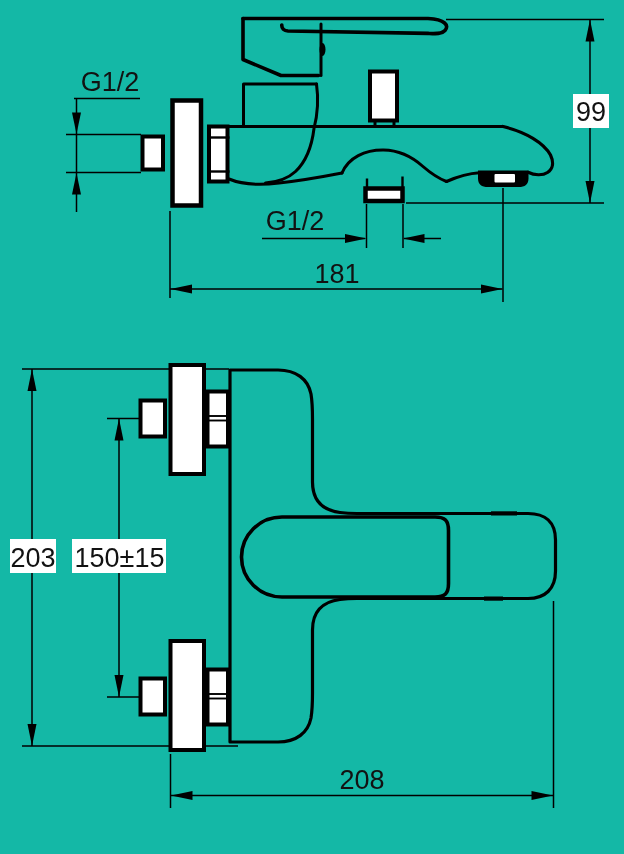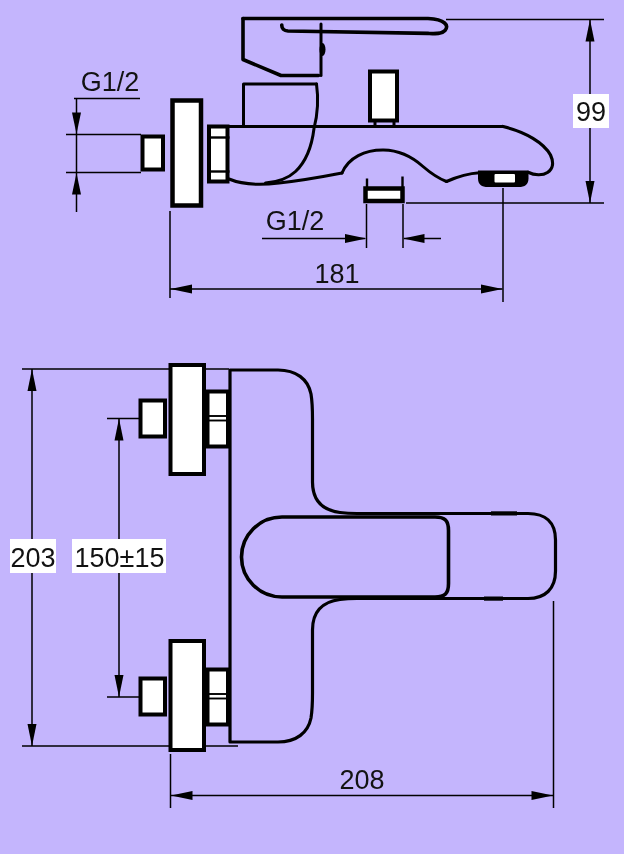--- a/index.html
+++ b/index.html
@@ -1,16 +1,16 @@
 <!DOCTYPE html>
 <html><head>
 <meta charset="utf-8">
 <style>
   html,body{margin:0;padding:0;background:#fff;}
-  #stage{position:relative;width:624px;height:854px;background:#c4b5fd;overflow:hidden;}
+  #stage{position:relative;width:624px;height:854px;background:#14b8a6;overflow:hidden;}
   svg{display:block;}
   .ol   {fill:none;stroke:#000;stroke-width:3.2;stroke-linecap:round;stroke-linejoin:round;}
   .ol36 {fill:none;stroke:#000;stroke-width:3.6;stroke-linecap:round;stroke-linejoin:round;}
   .ol3  {fill:none;stroke:#000;stroke-width:3;stroke-linecap:round;stroke-linejoin:round;}
   .hv   {fill:#fff;stroke:#000;stroke-width:4;stroke-linejoin:miter;}
   .hv45 {fill:#fff;stroke:#000;stroke-width:4.5;stroke-linejoin:miter;}
   .solid{fill:#000;stroke:none;}
   .white{fill:#fff;stroke:none;}
   .dim  {fill:none;stroke:#000;stroke-width:1.5;stroke-linecap:butt;}
   .thin {fill:none;stroke:#000;stroke-width:2.4;stroke-linecap:butt;}

